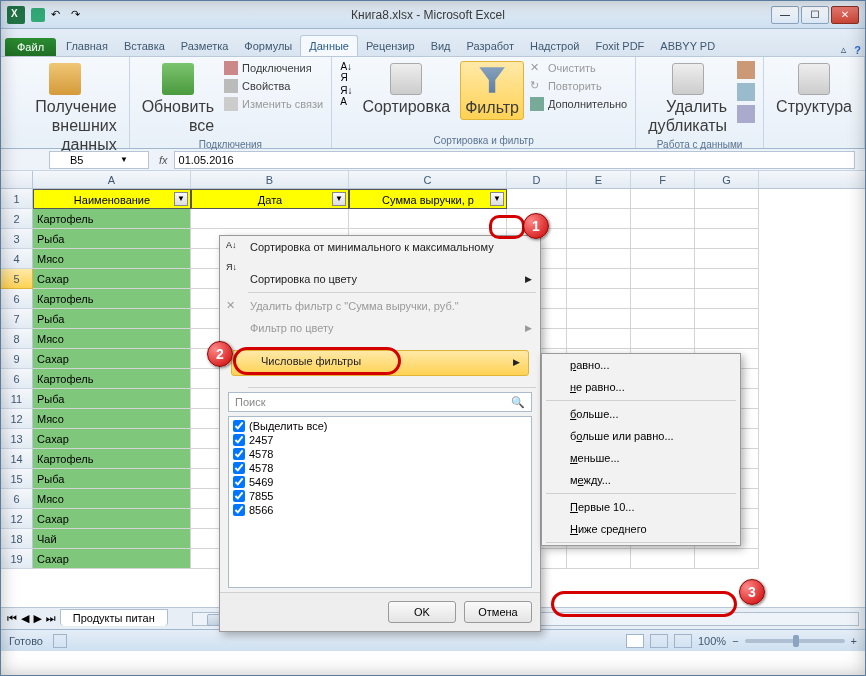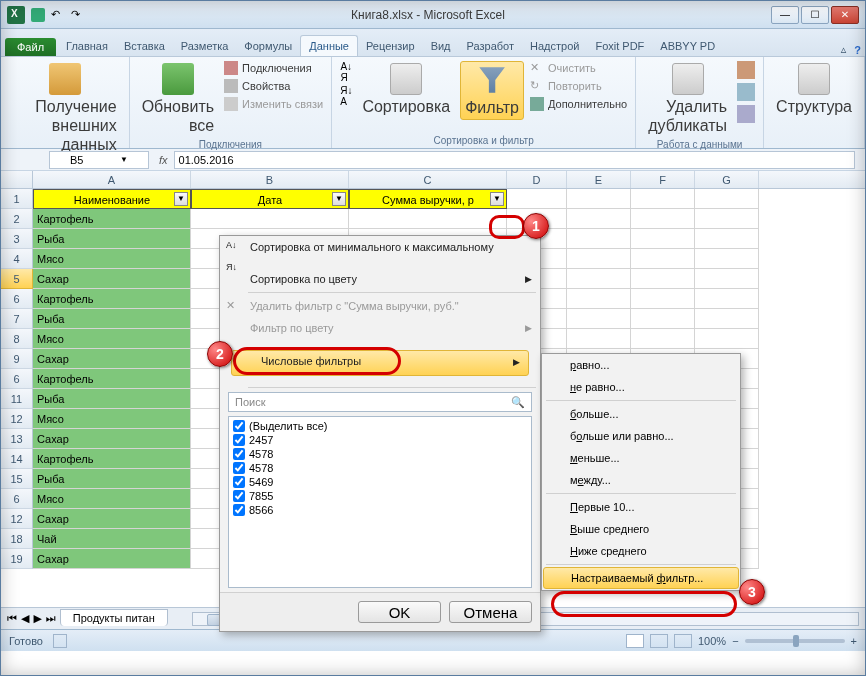--- a/index.html
+++ b/index.html
@@ -67,21 +67,21 @@
 .popup .mitem.disabled{color:#9a9a9a}
 .popup .mitem.hover{background:linear-gradient(#ffe9a8,#ffd254);border:1px solid #e0b537;border-radius:3px;margin:11px;padding:4px 7px 8px 29px}
 .popup .mitem .arrow{position:absolute;right:8px;top:6px;font-size:9px}
 .popup .mitem .mi{position:absolute;left:6px;top:4px;width:16px;height:16px}
 .popup .sep{height:1px;background:#d0d0d0;margin:2px 4px 2px 28px}
 .popup .search{margin:4px 8px;border:1px solid #abc;background:#fff;height:20px;display:flex;align-items:center;padding:0 6px;color:#888;justify-content:space-between}
 .popup .listbox{margin:4px 8px;border:1px solid #abc;background:#fff;height:172px;overflow:hidden;padding:2px}
 .popup .listbox .li{display:flex;align-items:center;gap:4px;padding:1px 2px;font-size:11px}
 .popup .listbox .li input{width:12px;height:12px}
 .popup .btns{display:flex;justify-content:flex-end;gap:8px;padding:8px;border-top:1px solid #d0d0d0;background:#eee}
-.popup .btns button{width:83px;height:22px;border:1px solid #9a9a9a;background:linear-gradient(#fafafa,#e4e4e4);border-radius:3px;font-size:15px}
+.popup .btns button{width:68px;height:22px;border:1px solid #9a9a9a;background:linear-gradient(#fafafa,#e4e4e4);border-radius:3px;font-size:11px}
 
 .submenu{position:absolute;left:540px;top:352px;width:200px;background:#f2f2f2;border:1px solid #9a9a9a;box-shadow:3px 3px 8px rgba(0,0,0,.3);z-index:60}
 .submenu .mitem{padding:5px 10px 5px 28px}
 .submenu .mitem.hover{background:linear-gradient(#ffe9a8,#ffd254);border:1px solid #e0b537;border-radius:3px;margin:1px;padding:4px 9px 4px 27px}
 .submenu .sep{height:1px;background:#d0d0d0;margin:2px 4px}
 
 .callout{position:absolute;width:26px;height:26px;border-radius:50%;background:radial-gradient(circle at 30% 30%,#f88,#c00);color:#fff;font-weight:bold;font-size:14px;display:flex;align-items:center;justify-content:center;box-shadow:1px 1px 3px rgba(0,0,0,.5);z-index:100;border:1px solid #800}
 .ring{position:absolute;border:3px solid #d40000;border-radius:14px;z-index:90;pointer-events:none}
 u{text-decoration:underline}
 </style>
@@ -505,24 +505,22 @@
 <div class="submenu">
   <div class="mitem"><u>р</u>авно...</div>
   <div class="mitem"><u>н</u>е равно...</div>
   <div class="sep"></div>
   <div class="mitem"><u>б</u>ольше...</div>
   <div class="mitem">б<u>о</u>льше или равно...</div>
   <div class="mitem"><u>м</u>еньше...</div>
   <div class="mitem">м<u>е</u>жду...</div>
   <div class="sep"></div>
   <div class="mitem"><u>П</u>ервые 10...</div>
-  <div class="mitem"><u>В</u>ыше среднего</div>
   <div class="mitem"><u>Н</u>иже среднего</div>
   <div class="sep"></div>
-  <div class="mitem hover">Настраиваемый <u>ф</u>ильтр...</div>
 </div>
 
 <div class="ring" style="left:488px;top:214px;width:36px;height:24px;border-radius:10px"></div>
 <div class="callout" style="left:522px;top:212px">1</div>
 <div class="ring" style="left:232px;top:346px;width:168px;height:28px"></div>
 <div class="callout" style="left:206px;top:340px">2</div>
 <div class="ring" style="left:550px;top:590px;width:186px;height:26px"></div>
 <div class="callout" style="left:738px;top:578px">3</div>
 
 <div class="shadow"></div>

